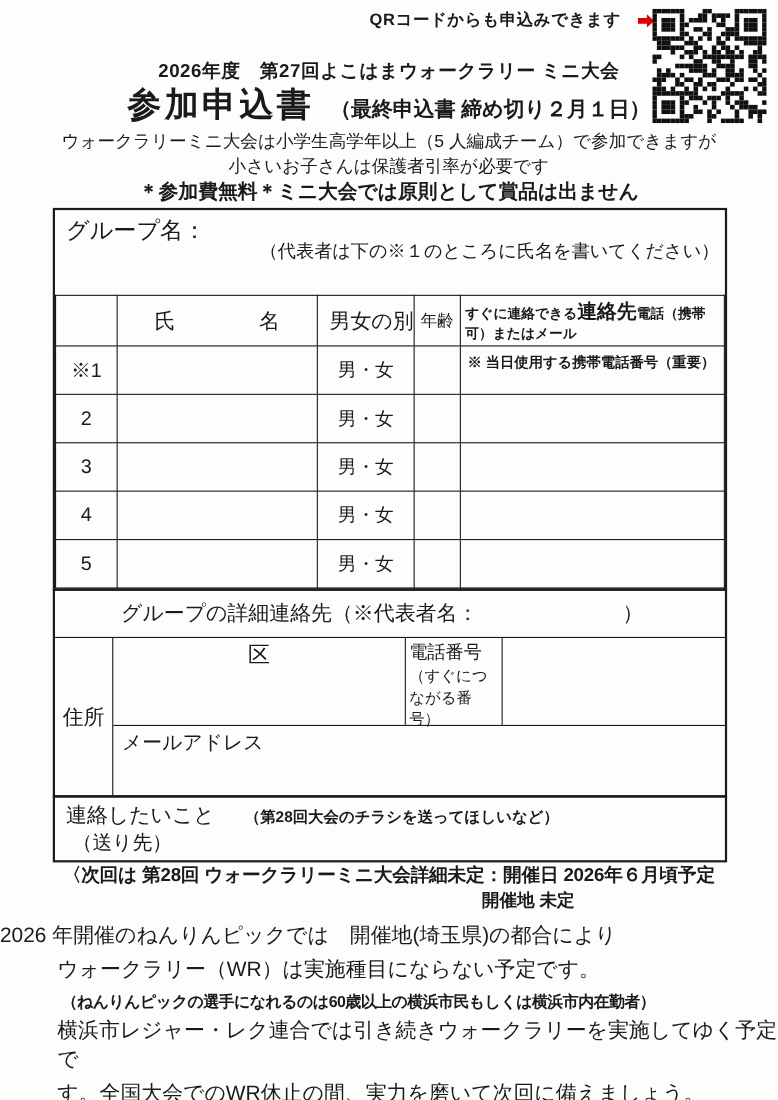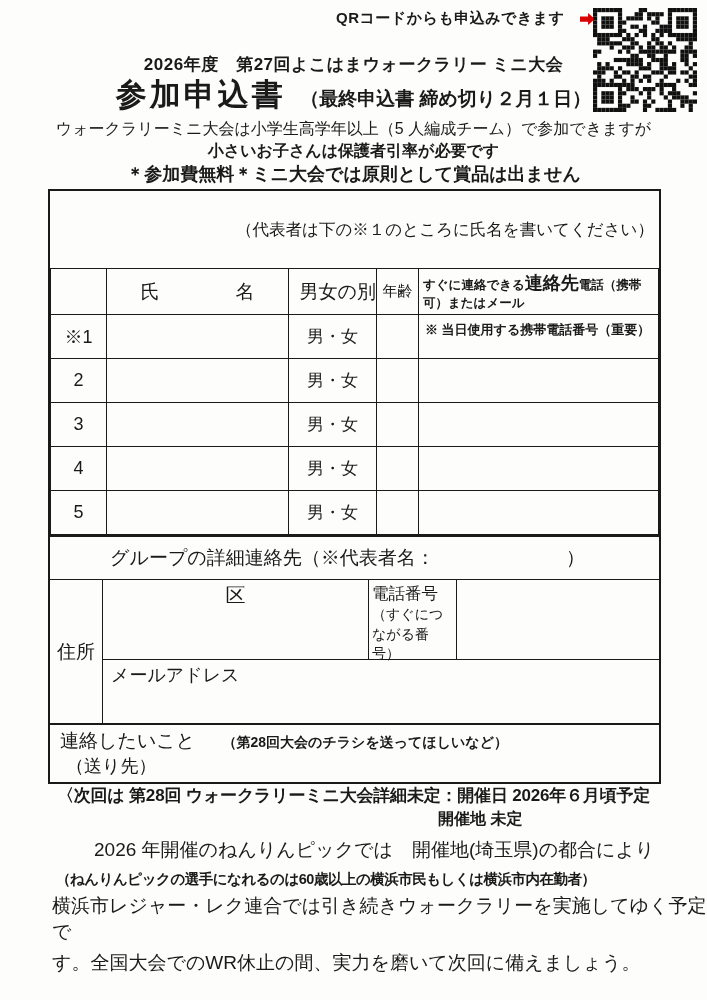--- a/index.html
+++ b/index.html
@@ -17,21 +17,21 @@
   .qr-note { top:9px; left:336px; font-size:15px; letter-spacing:.5px; display:flex; align-items:center; gap:15px; font-weight:600; }
   .red-arrow { width:15px; height:14px; fill:var(--red,#d90000); display:block; }
   .qr-box { top:8px; left:593px; width:104px; height:104px; }
   .qr-box svg { width:104px; height:104px; fill:#101010; }
 
   .event-line { top:53px; left:0; width:707px; text-align:center; font-size:17px; font-weight:600; letter-spacing:.5px; }
   .title-row { top:74px; left:0; width:707px; text-align:center; }
   .title-main { font-size:31px; font-weight:bold; letter-spacing:3px; }
   .title-sub { font-size:19px; font-weight:bold; margin-left:10px; }
   .elig1 { top:119px; left:0; width:707px; text-align:center; font-size:16px; font-weight:500; }
-  .elig2 { top:141px; left:0; width:707px; text-align:center; font-size:16px; font-weight:700; }
+  .elig2 { top:141px; left:0; width:707px; text-align:center; font-size:16px; font-weight:400; }
   .fee-note { top:162px; left:0; width:707px; text-align:center; font-size:18px; font-weight:bold; }
 
   
   .form { top:189px; left:48px; width:613px; }
   .box { border:2px solid #1a1a1a; background:transparent; }
   .box + .box { margin-top:-2px; }
 
   .group-head { height:77px; position:relative; padding:4px 6px 0 10px; }
   .group-name-label { font-size:21px; font-weight:500; }
   .group-notes { position:absolute; right:5px; top:27px; text-align:right; font-size:16.5px; line-height:1.45; font-weight:500; }
@@ -65,21 +65,21 @@
 
   .requests { height:61px; padding:3px 8px 0 10px; }
   .req-line1 { font-size:19px; font-weight:500; }
   .req-line1 .small { font-size:14px; margin-left:22px; font-weight:600; }
   .req-line2 { font-size:18px; font-weight:500; padding-left:6px; }
 
   
   .footer { top:784px; left:0; width:707px; }
   .f1 { text-align:center; font-size:17px; font-weight:bold; letter-spacing:-.2px; }
   .f2 { font-size:16px; font-weight:bold; padding-left:438px; margin-top:2px; }
-  .f3 { font-size:19px; padding-left:62px; margin-top:7px; font-weight:500;margin-left:32px; }
+  .f3 { font-size:19px; margin-top:7px; font-weight:500; }
   .f4 { font-size:19px; padding-left:52px; margin-top:5px; font-weight:500; }
   .f5 { font-size:14.5px; padding-left:56px; margin-top:7px; font-weight:600; letter-spacing:-.5px; }
   .f6 { font-size:19px; padding-left:52px; margin-top:4px; font-weight:500; }
   .f7 { font-size:19px; padding-left:52px; margin-top:5px; font-weight:500; }
 </style>
 </head>
 <body>
 
 <div class="abs qr-note">
   <span>QRコードからも申込みできます</span>
@@ -429,20 +429,21 @@
 </div>
 
 <div class="abs elig1">ウォークラリーミニ大会は小学生高学年以上（5 人編成チーム）で参加できますが</div>
 <div class="abs elig2">小さいお子さんは保護者引率が必要です</div>
 <div class="abs fee-note">＊参加費無料＊ミニ大会では原則として賞品は出ません</div>
 
 <div class="abs form">
 
   <div class="box">
     <div class="group-head">
+      <span class="group-name-label">グループ名：</span>
       <span class="group-name-field"></span>
       <div class="group-notes">
         <div>（代表者は下の※１のところに氏名を書いてください）</div>
       </div>
     </div>
     <table class="members">
       <tbody>
           <tr class="head">
         <td class="c-no"></td>
         <td class="c-name">氏　　　　名</td>
@@ -518,16 +519,17 @@
     </div>
     <div class="req-line2">（送り先）</div>
   </div>
 
 </div>
 
 <div class="abs footer">
   <div class="f1">〈次回は 第28回 ウォークラリーミニ大会詳細未定：開催日 2026年６月頃予定</div>
   <div class="f2">開催地 未定</div>
   <div class="f3">2026 年開催のねんりんピックでは　開催地(埼玉県)の都合により</div>
+  <div class="f4">ウォークラリー（WR）は実施種目にならない予定です。</div>
   <div class="f5">（ねんりんピックの選手になれるのは60歳以上の横浜市民もしくは横浜市内在勤者）</div>
   <div class="f6">横浜市レジャー・レク連合では引き続きウォークラリーを実施してゆく予定で</div>
   <div class="f7">す。全国大会でのWR休止の間、実力を磨いて次回に備えましょう。</div>
 </div>
 
 </body></html>

